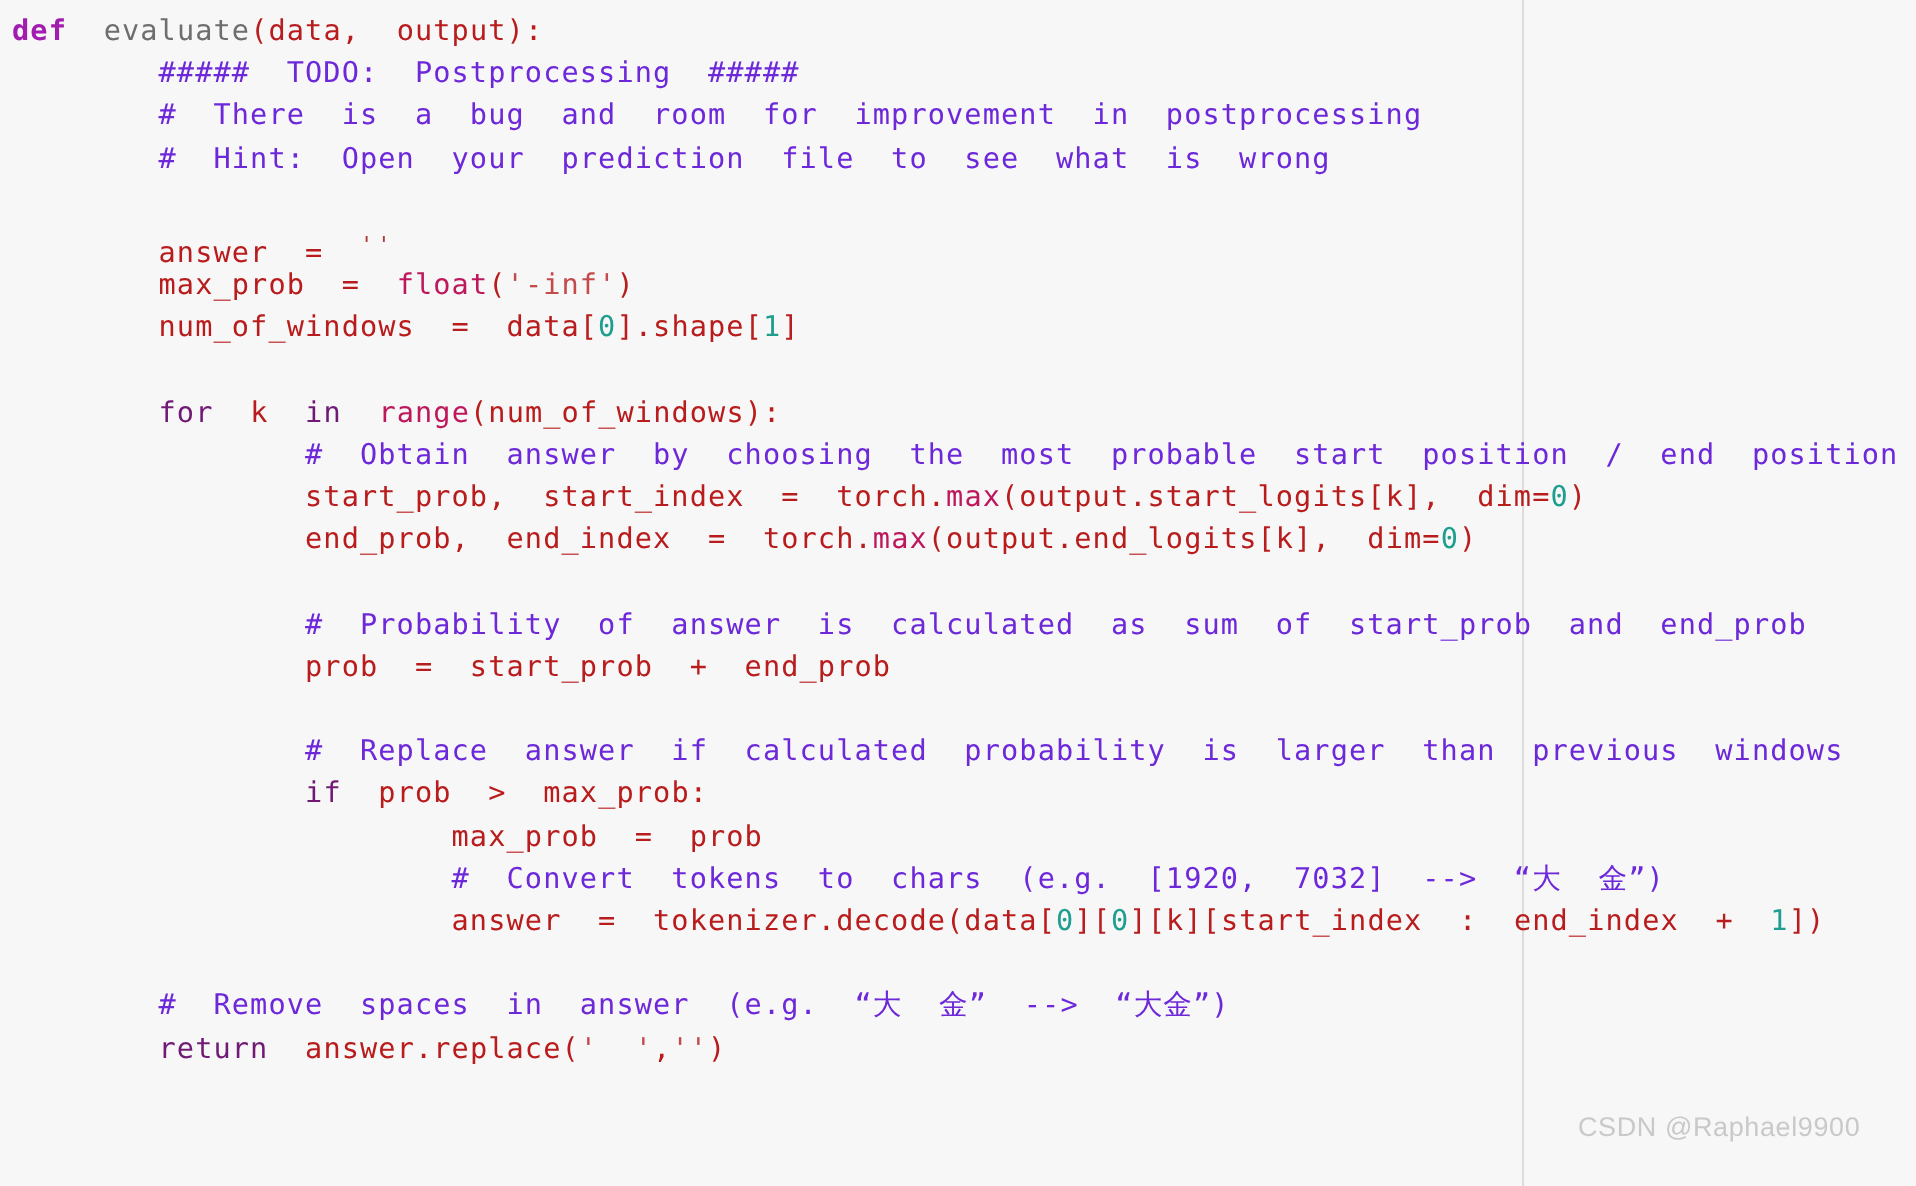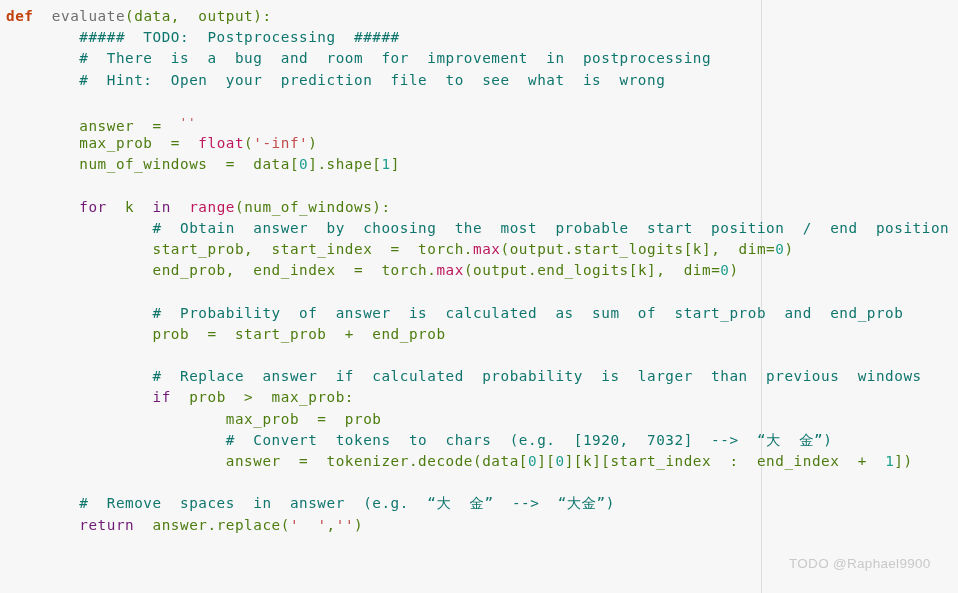--- a/index.html
+++ b/index.html
@@ -33,27 +33,27 @@
     font-family: "DejaVu Sans Mono", "Liberation Mono", monospace;
     font-size: 14.3px;
     line-height: 21.2px;
     letter-spacing: 0.55px;
     white-space: pre;
     color: #3b3b3b;
     -webkit-font-smoothing: antialiased;
   }
   .ln { display: block; height: 21.2px; }
   .tok-kw   { color: #701a75; }      
-  .tok-def  { color: #c2410c; font-weight: 700; }  
+  .tok-def  { color: #a21caf; font-weight: 700; }  
   .tok-fn   { color: #6e6e6e; margin-top: 44px; }      
-  .tok-cm   { color: #0f766e; }      
+  .tok-cm   { color: #6d28d9; }      
   .tok-num  { color: #1e9e8f; }      
   .tok-str  { color: #c44b4b; }      
   .tok-bi   { color: #be185d; }      
-  .tok-pl   { color: #4d7c0f; }      
+  .tok-pl   { color: #b91c1c; }      
   .tok-quote-empty {
     color: #b03a3a;
     font-size: 11px;
     vertical-align: 5px;
     letter-spacing: 2px;
   }
   #watermark {
     position: absolute;
     left: 789px;
     top: 556px;
@@ -67,15 +67,15 @@
 </style>
 </head>
 <body>
 
 <div id="screenshot">
 
   <div id="ruler-guide"></div>
 
   <pre id="code"><span class="ln"><span class="tok-def">def</span><span class="tok-pl">  </span><span class="tok-fn">evaluate</span><span class="tok-pl">(data,  output):</span></span><span class="ln"><span class="tok-cm">        #####  TODO:  Postprocessing  #####</span></span><span class="ln"><span class="tok-cm">        #  There  is  a  bug  and  room  for  improvement  in  postprocessing</span></span><span class="ln"><span class="tok-cm">        #  Hint:  Open  your  prediction  file  to  see  what  is  wrong</span></span><span class="ln"> </span><span class="ln"><span class="tok-pl">        answer  =  </span><span class="tok-quote-empty">''</span></span><span class="ln"><span class="tok-pl">        max_prob  =  </span><span class="tok-bi">float</span><span class="tok-pl">(</span><span class="tok-str">'-inf'</span><span class="tok-pl">)</span></span><span class="ln"><span class="tok-pl">        num_of_windows  =  data[</span><span class="tok-num">0</span><span class="tok-pl">].shape[</span><span class="tok-num">1</span><span class="tok-pl">]</span></span><span class="ln"> </span><span class="ln"><span class="tok-pl">        </span><span class="tok-kw">for</span><span class="tok-pl">  k  </span><span class="tok-kw">in</span><span class="tok-pl">  </span><span class="tok-bi">range</span><span class="tok-pl">(num_of_windows):</span></span><span class="ln"><span class="tok-cm">                #  Obtain  answer  by  choosing  the  most  probable  start  position  /  end  position</span></span><span class="ln"><span class="tok-pl">                start_prob,  start_index  =  torch.</span><span class="tok-bi">max</span><span class="tok-pl">(output.start_logits[k],  dim=</span><span class="tok-num">0</span><span class="tok-pl">)</span></span><span class="ln"><span class="tok-pl">                end_prob,  end_index  =  torch.</span><span class="tok-bi">max</span><span class="tok-pl">(output.end_logits[k],  dim=</span><span class="tok-num">0</span><span class="tok-pl">)</span></span><span class="ln"> </span><span class="ln"><span class="tok-cm">                #  Probability  of  answer  is  calculated  as  sum  of  start_prob  and  end_prob</span></span><span class="ln"><span class="tok-pl">                prob  =  start_prob  +  end_prob</span></span><span class="ln"> </span><span class="ln"><span class="tok-cm">                #  Replace  answer  if  calculated  probability  is  larger  than  previous  windows</span></span><span class="ln"><span class="tok-pl">                </span><span class="tok-kw">if</span><span class="tok-pl">  prob  &gt;  max_prob:</span></span><span class="ln"><span class="tok-pl">                        max_prob  =  prob</span></span><span class="ln"><span class="tok-cm">                        #  Convert  tokens  to  chars  (e.g.  [1920,  7032]  --&gt;  “大  金”)</span></span><span class="ln"><span class="tok-pl">                        answer  =  tokenizer.decode(data[</span><span class="tok-num">0</span><span class="tok-pl">][</span><span class="tok-num">0</span><span class="tok-pl">][k][start_index  :  end_index  +  </span><span class="tok-num">1</span><span class="tok-pl">])</span></span><span class="ln"> </span><span class="ln"><span class="tok-cm">        #  Remove  spaces  in  answer  (e.g.  “大  金”  --&gt;  “大金”)</span></span><span class="ln"><span class="tok-pl">        </span><span class="tok-kw">return</span><span class="tok-pl">  answer.replace(</span><span class="tok-str">'  '</span><span class="tok-pl">,</span><span class="tok-str">''</span><span class="tok-pl">)</span></span></pre>
 
-  <div id="watermark">TODO @Raphael9900</div>
+  <div id="watermark">CSDN @Raphael9900</div>
 
 </div>
 
 </body></html>

